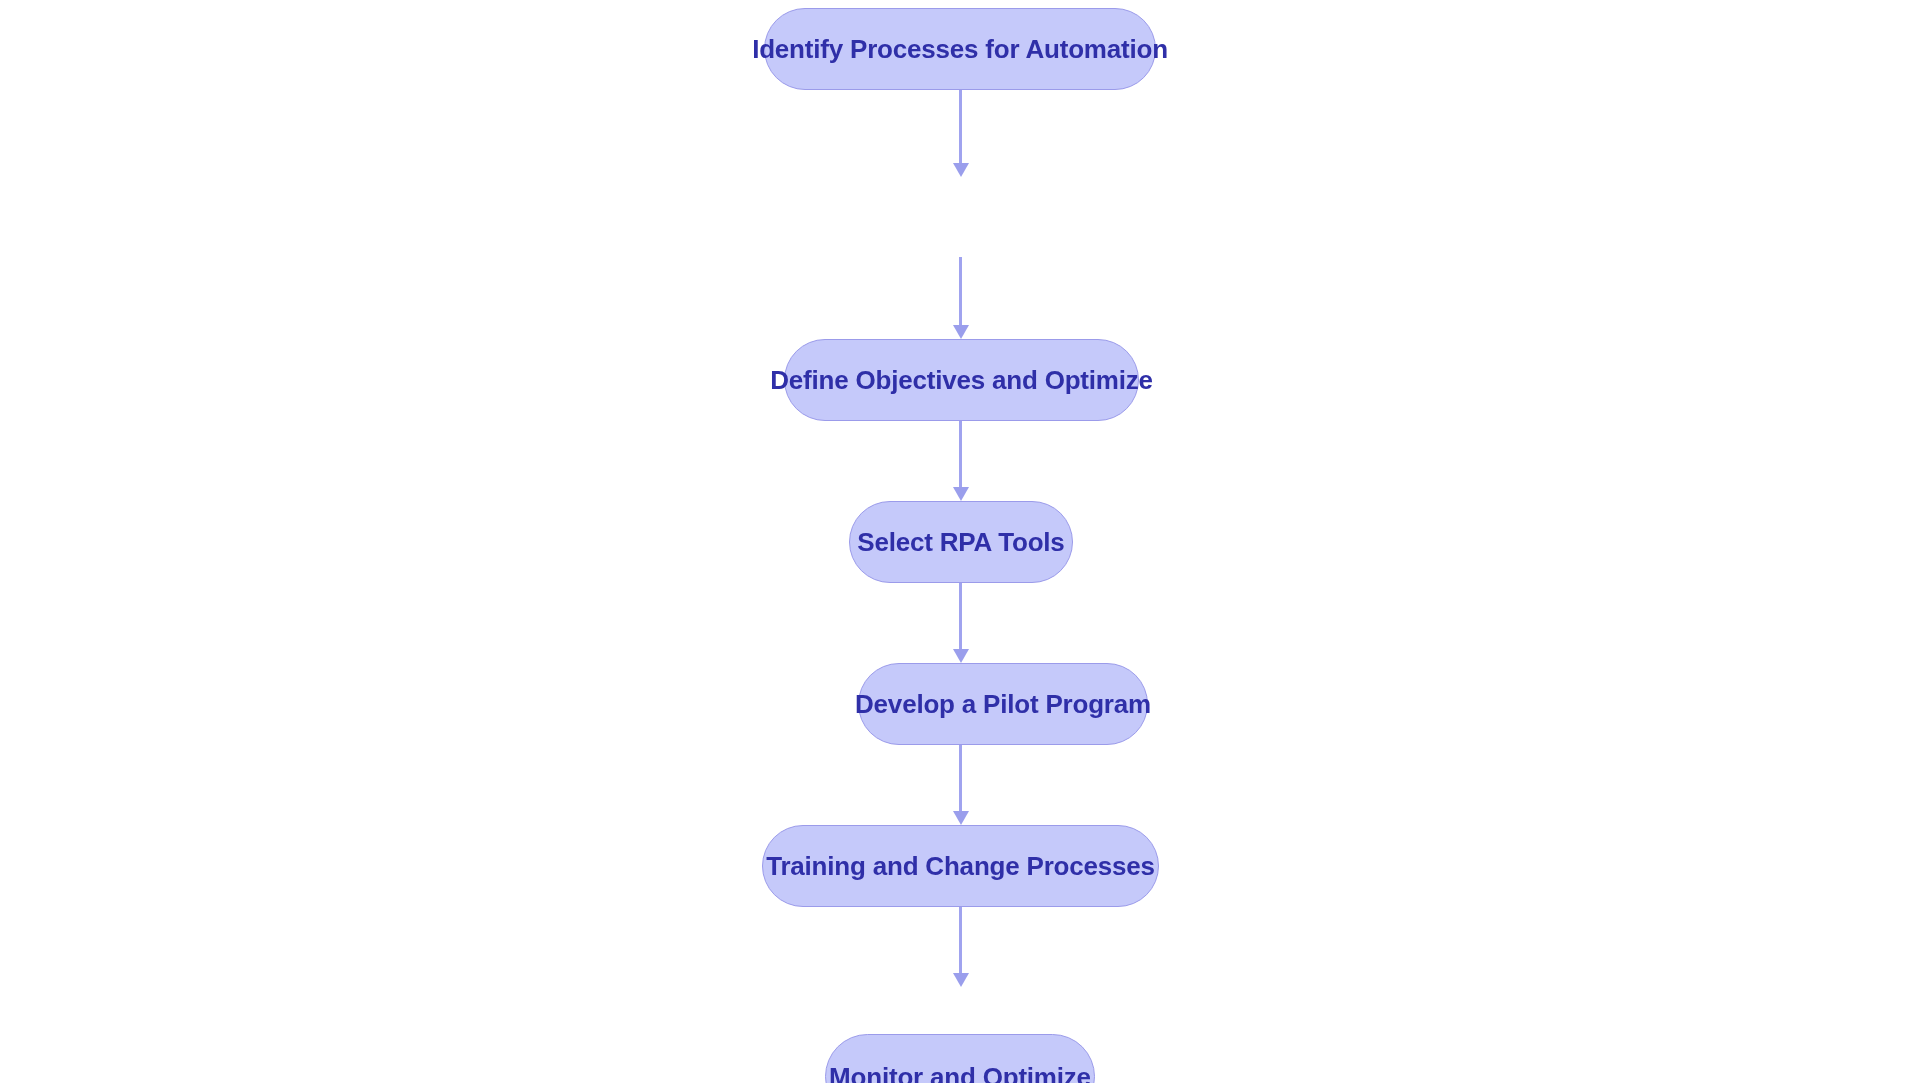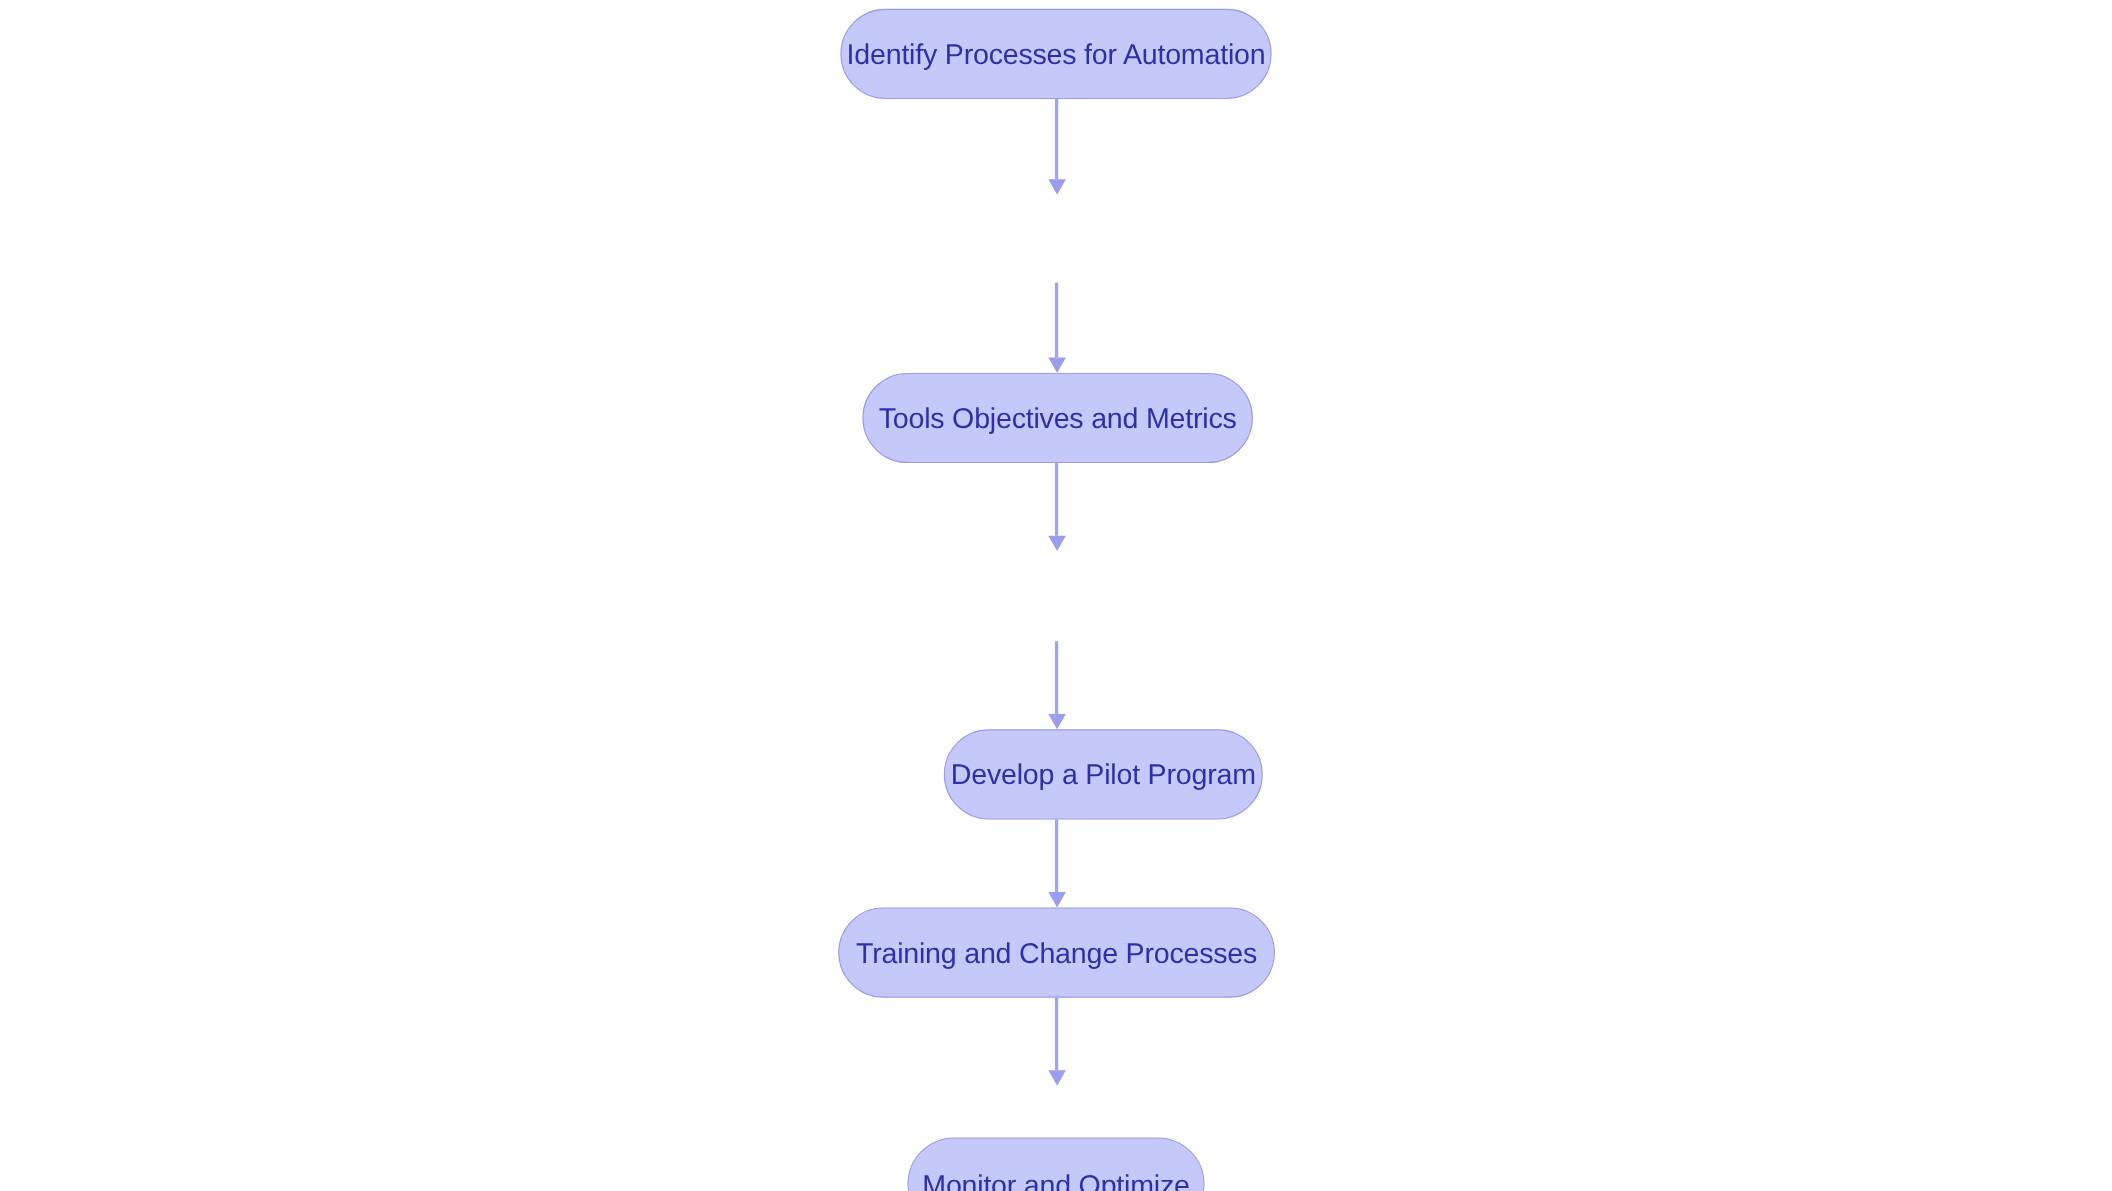--- a/index.html
+++ b/index.html
@@ -32,21 +32,21 @@
     border-radius: 999px;
     color: #2f2fa8;
     white-space: nowrap;
     letter-spacing: -0.1px;
     user-select: none;
   }
 
   .node-label {
     font-size: 26px;
     line-height: 1;
-    font-weight: 400;
+    font-weight: 700;
     color: #2f2fa8;
     font-family: "Liberation Sans", "DejaVu Sans", sans-serif;
     letter-spacing: -0.2px;
   }
 
   
   .node-0 { position: absolute; left: 764px;  top: 8px;   width: 392px; height: 82px; }
   .node-1 { position: absolute; left: 827px;  top: 177px; width: 268px; height: 80px; }
   .node-2 { position: absolute; left: 784px;  top: 339px; width: 355px; height: 82px; }
   .node-3 { position: absolute; left: 849px;  top: 501px; width: 224px; height: 82px; }
@@ -112,28 +112,31 @@
     <div class="head"></div>
   </div>
 
 
   <div class="connector conn-1">
     <div class="line"></div>
     <div class="head"></div>
   </div>
 
   <div class="node node-2">
-    <span class="node-label">Tools Objectives and Metrics</span>
+    <span class="node-label">Define Objectives and Optimize</span>
   </div>
 
   <div class="connector conn-2">
     <div class="line"></div>
     <div class="head"></div>
   </div>
 
+  <div class="node node-3">
+    <span class="node-label">Select RPA Tools</span>
+  </div>
 
   <div class="connector conn-3">
     <div class="line"></div>
     <div class="head"></div>
   </div>
 
   <div class="node node-4">
     <span class="node-label">Develop a Pilot Program</span>
   </div>
 

